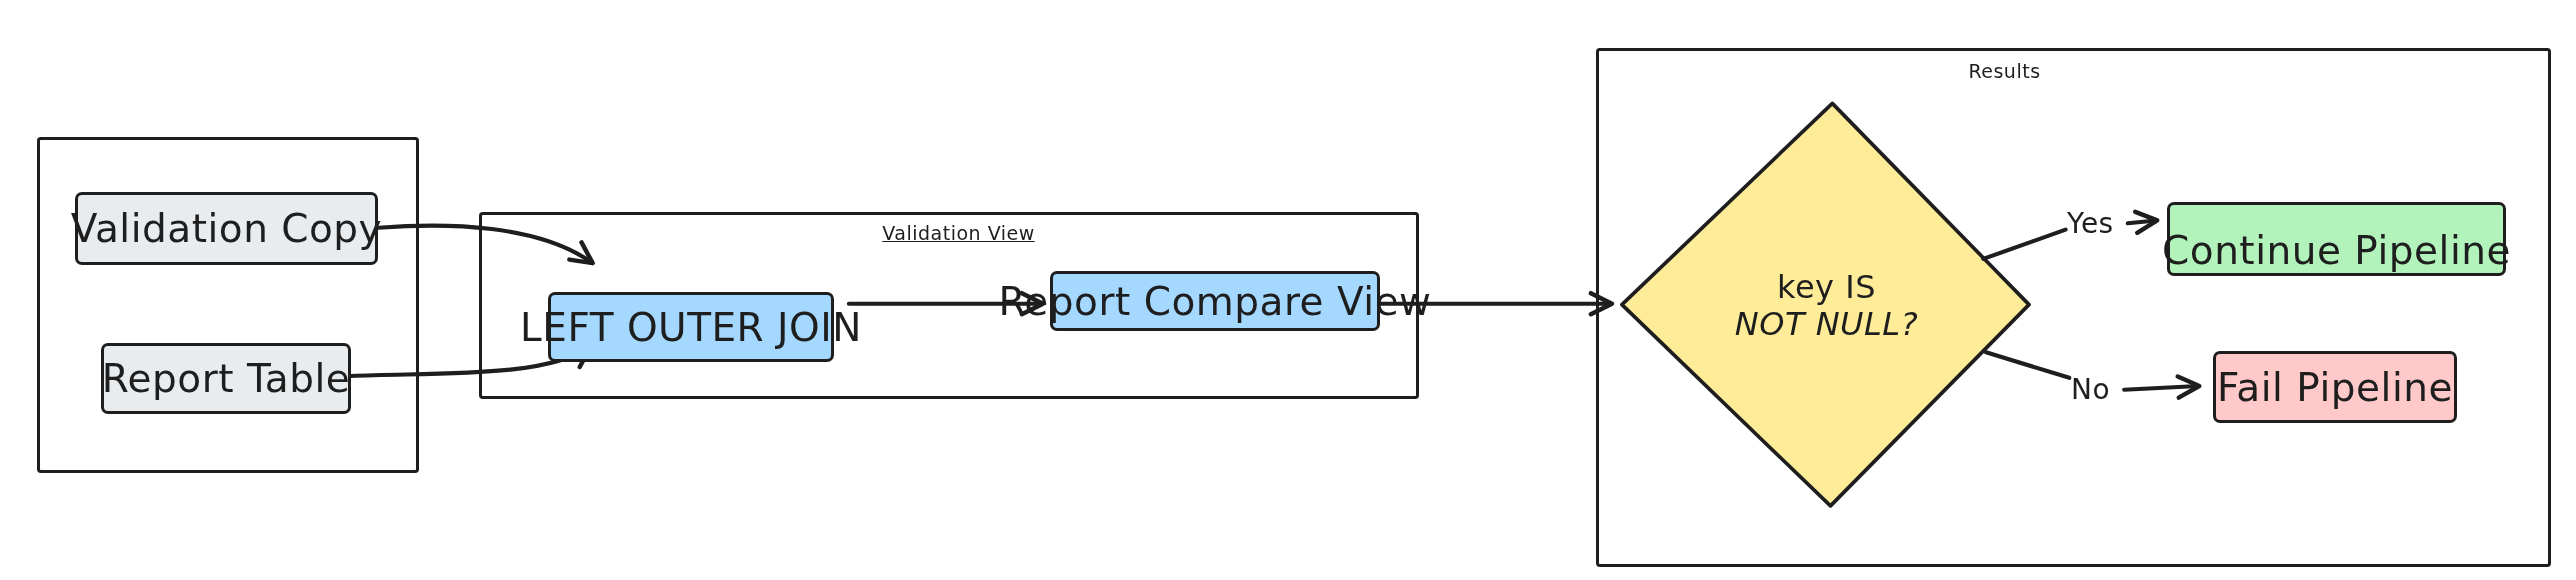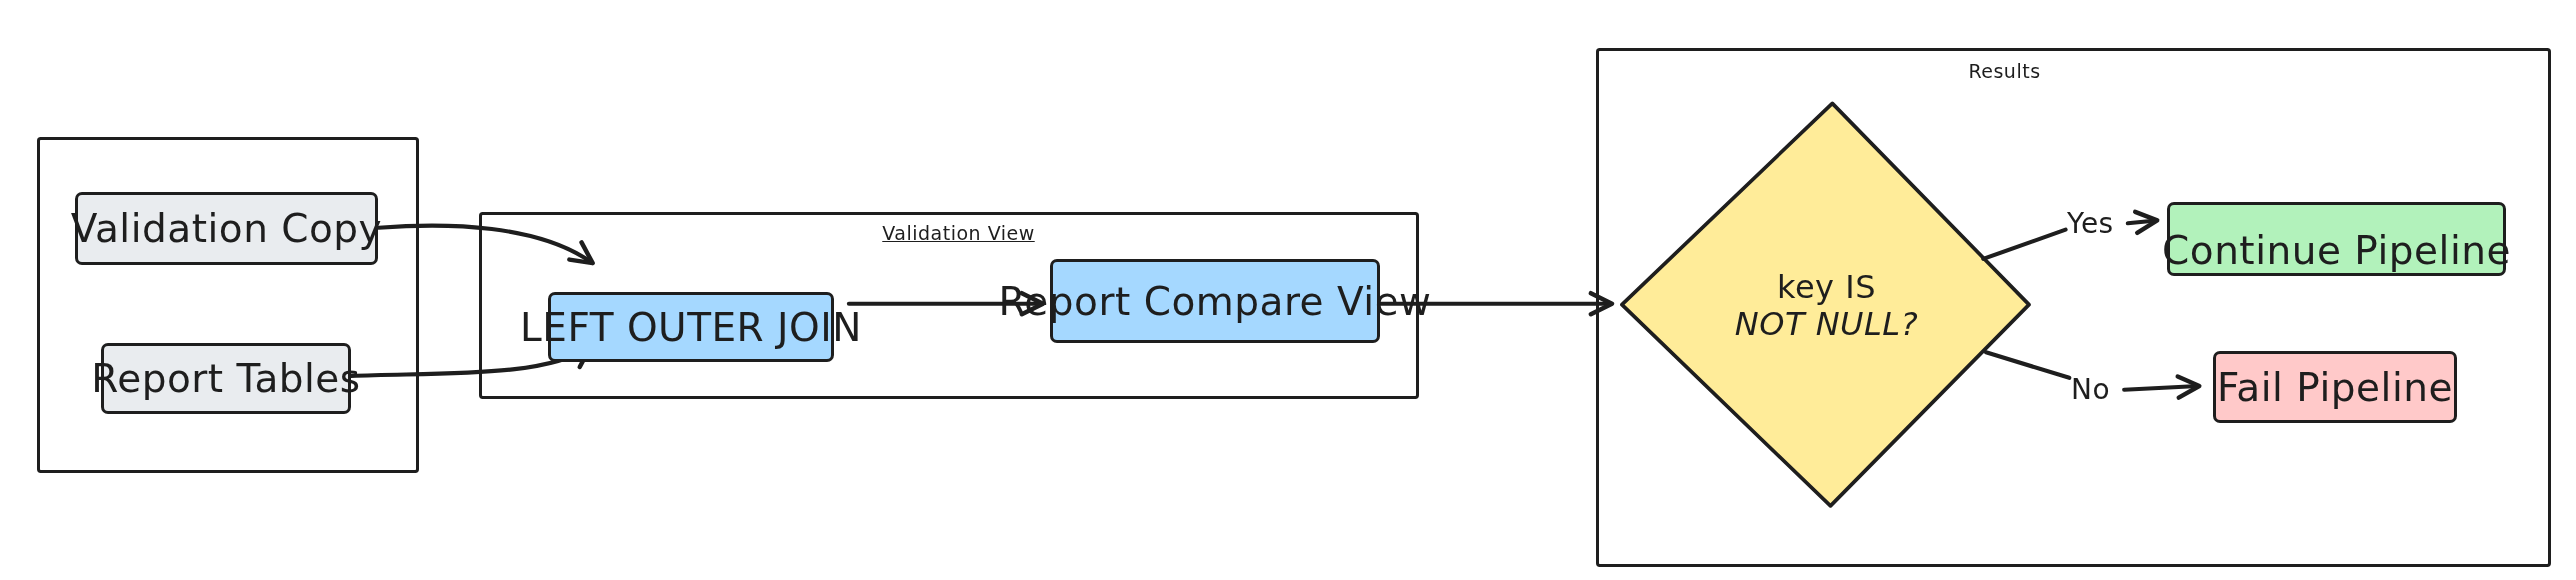--- a/index.html
+++ b/index.html
@@ -47,21 +47,21 @@
     box-sizing: border-box;
   }
   .fill-gray  { background: #e9ecef; }
   .fill-blue  { background: #a5d8ff; }
   .fill-green { background: #b2f2bb; }
   .fill-pink  { background: #ffc9c9; }
 
   .n-validation-copy      { left: 75px;   top: 192px; width: 303px; height: 73px; }
   .n-report-table         { left: 101px;  top: 343px; width: 250px; height: 71px; }
   .n-left-outer-join      { left: 548px;  top: 268px; width: 286px; height: 70px; margin-top: 24px; }
-  .n-report-compare-view  { left: 1050px; top: 259px; width: 330px; height: 84px; text-align: right; }
+  .n-report-compare-view  { left: 1050px; top: 271px; width: 330px; height: 60px; text-align: right; }
   .n-continue-pipeline    { left: 2167px; top: 202px; width: 339px; height: 74px; align-items: flex-end; }
   .n-fail-pipeline        { left: 2213px; top: 351px; width: 244px; height: 72px; }
 
   .g-source-tables   { left: 37px;   top: 137px; width: 376px;  height: 330px; }
   .g-validation-view { left: 479px;  top: 212px; width: 934px; height: 181px; }
   .g-results         { left: 1596px; top: 48px;  width: 949px; height: 513px; }
 
   .t-source-tables   { left: 87px;   top: 149px; width: 275px; }
   .t-validation-view { left: 821px;  top: 222px; width: 275px; text-decoration: underline; }
   .t-results         { left: 1913px; top: 60px;  width: 183px; }
@@ -119,21 +119,21 @@
       <path d="M 2325 244 L 2356 241" marker-end="url(#arrow)"></path>
       <path d="M 2170 385 L 2261 413"></path>
       <path d="M 2321 426 L 2402 422" marker-end="url(#arrow)"></path>
     </g>
   </svg>
 
   <div class="node fill-gray n-validation-copy">
     <span>Validation Copy</span>
   </div>
   <div class="node fill-gray n-report-table">
-    <span>Report Tables</span>
+    <span>Report Table</span>
   </div>
   <div class="node fill-blue n-left-outer-join">
     <span>LEFT OUTER JOIN</span>
   </div>
   <div class="node fill-blue n-report-compare-view">
     <span>Report Compare View</span>
   </div>
   <div class="node fill-green n-continue-pipeline">
     <span>Continue Pipeline</span>
   </div>

